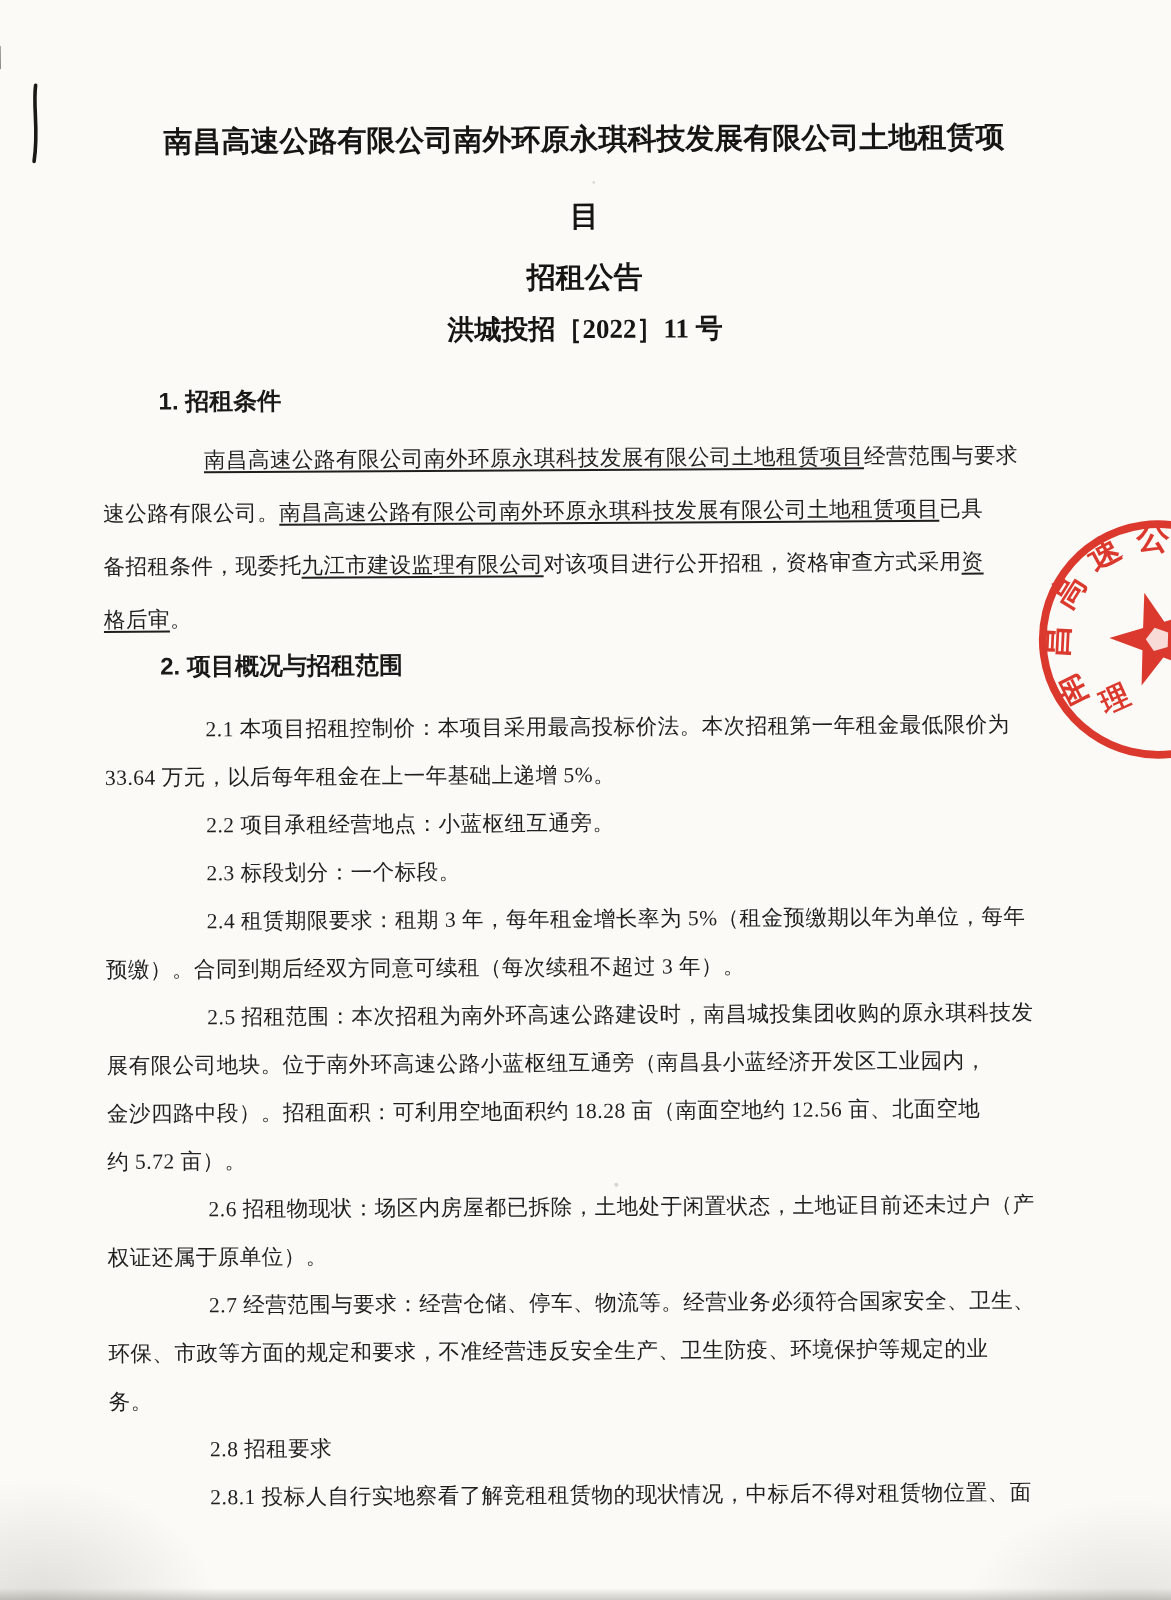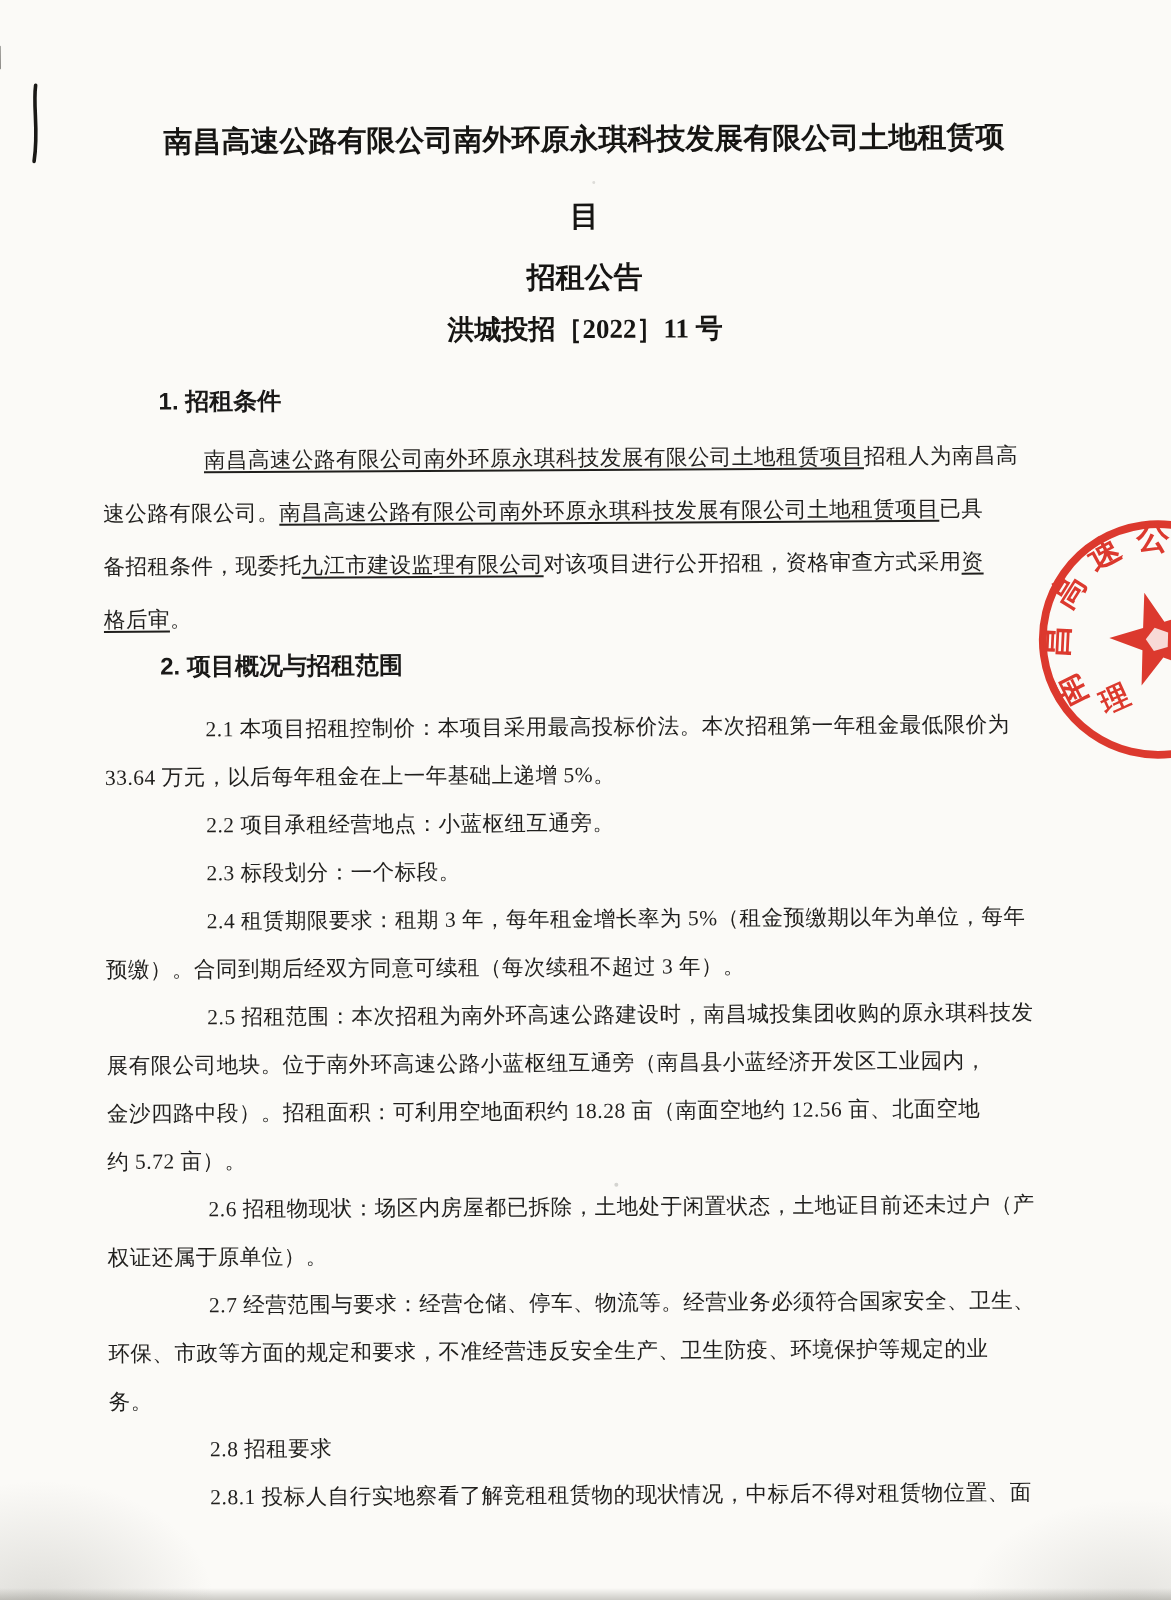--- a/index.html
+++ b/index.html
@@ -55,21 +55,21 @@
 <div class="sheet">
 
   <div class="content">
     <div class="t t-main">南昌高速公路有限公司南外环原永琪科技发展有限公司土地租赁项</div>
     <div class="t t-main t-line2">目</div>
     <div class="t t-sub">招租公告</div>
     <div class="t t-doc">洪城投招［2022］11 号</div>
 
     <div class="h h1">1. 招租条件</div>
 
-    <p class="line ind p1 p1-first"><span class="u">南昌高速公路有限公司南外环原永琪科技发展有限公司土地租赁项目</span><span>招租人为南昌高</span></p>
+    <p class="line ind p1 p1-first"><span class="u">南昌高速公路有限公司南外环原永琪科技发展有限公司土地租赁项目</span><span>经营范围与要求</span></p>
     <p class="line p1"><span>速公路有限公司。</span><span class="u">南昌高速公路有限公司南外环原永琪科技发展有限公司土地租赁项目</span><span>已具</span></p>
     <p class="line p1"><span>备招租条件，现委托</span><span class="u">九江市建设监理有限公司</span><span>对该项目进行公开招租，资格审查方式采用</span><span class="u">资</span></p>
     <p class="line p1 last"><span class="u">格后审</span><span>。</span></p>
 
     <div class="h h2">2. 项目概况与招租范围</div>
 
     <p class="line ind s2-first">2.1 本项目招租控制价：本项目采用最高投标价法。本次招租第一年租金最低限价为</p>
     <p class="line">33.64 万元，以后每年租金在上一年基础上递增 5%。</p>
     <p class="line ind">2.2 项目承租经营地点：小蓝枢纽互通旁。</p>
     <p class="line ind">2.3 标段划分：一个标段。</p>

